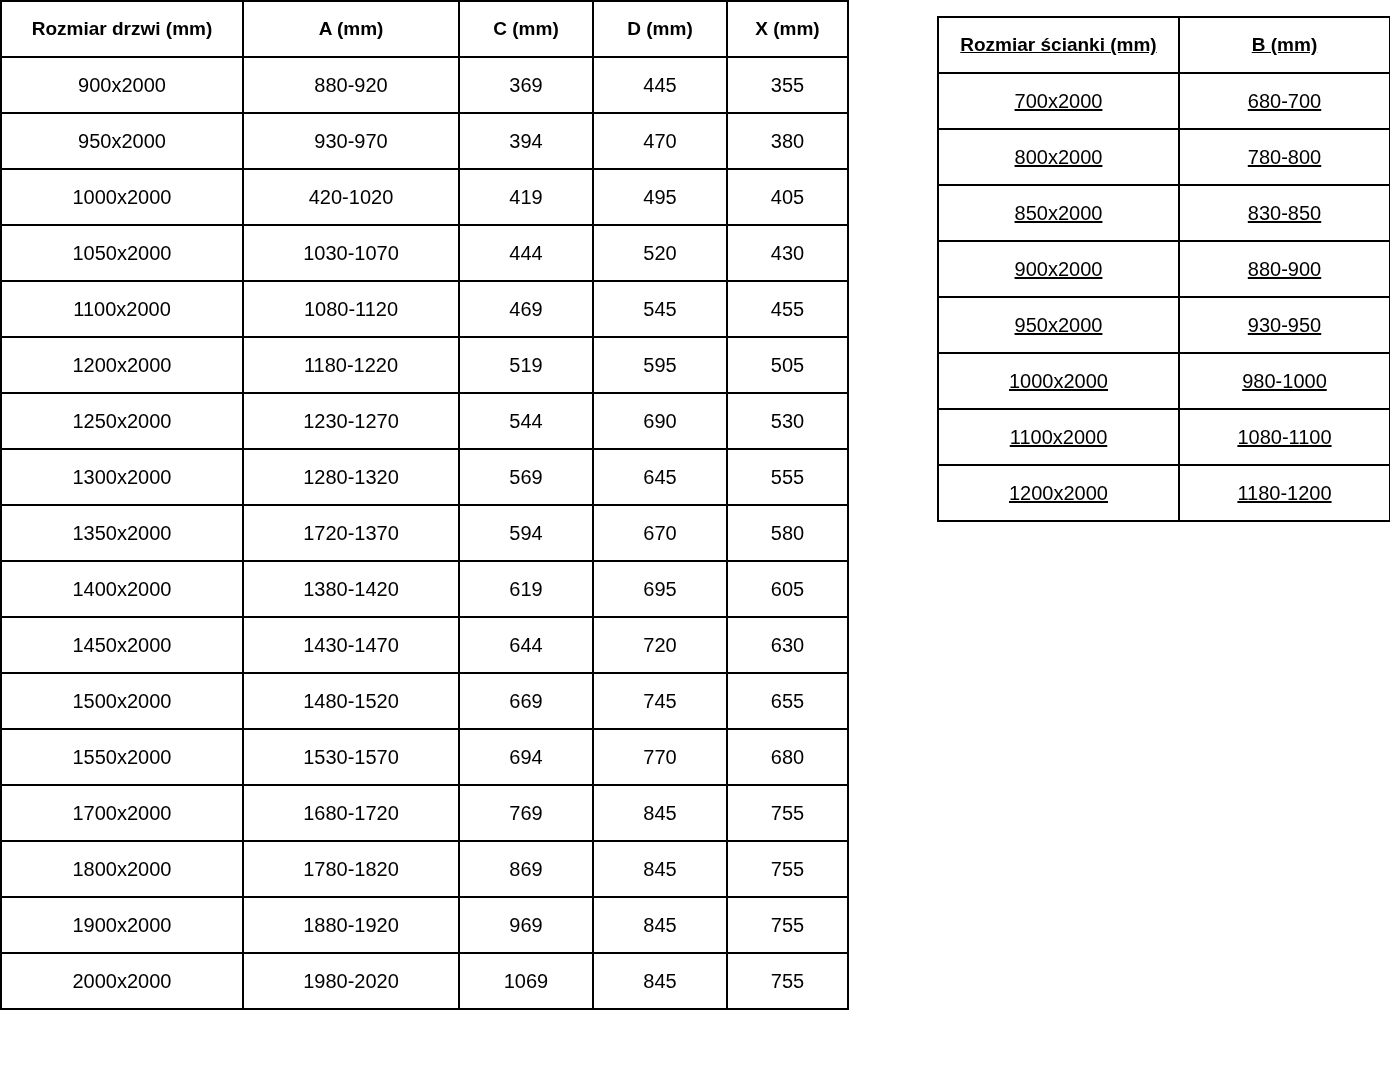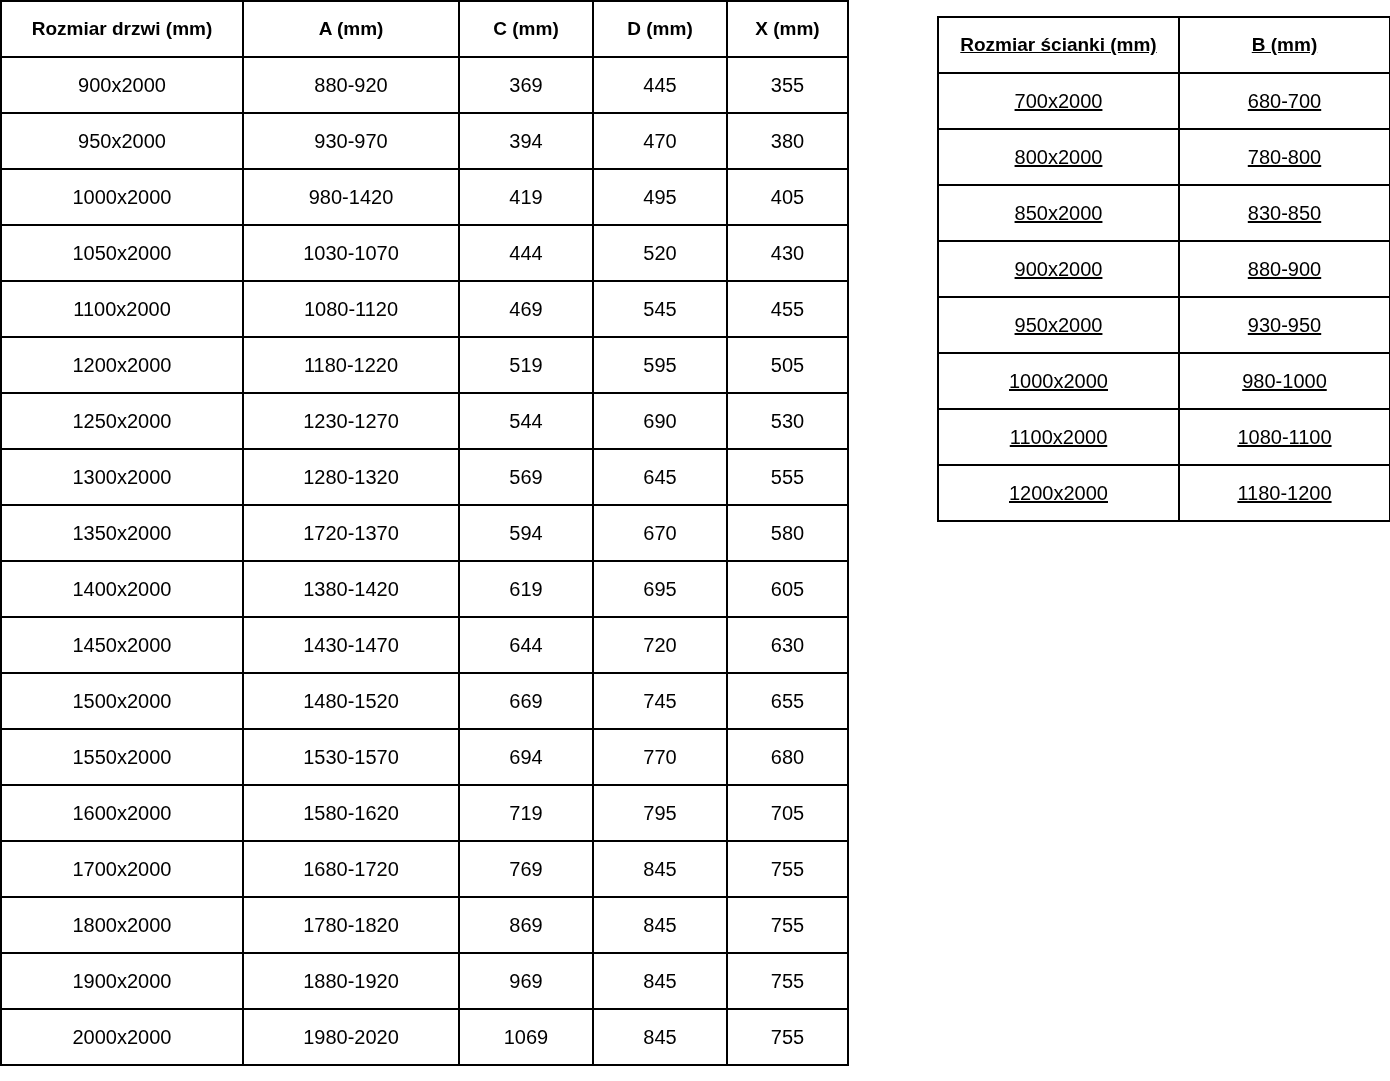--- a/index.html
+++ b/index.html
@@ -85,21 +85,21 @@
         </tr>
         <tr>
           <td>950x2000</td>
           <td>930-970</td>
           <td>394</td>
           <td>470</td>
           <td>380</td>
         </tr>
         <tr>
           <td>1000x2000</td>
-          <td>980-1420</td>
+          <td>420-1020</td>
           <td>419</td>
           <td>495</td>
           <td>405</td>
         </tr>
         <tr>
           <td>1050x2000</td>
           <td>1030-1070</td>
           <td>444</td>
           <td>520</td>
           <td>430</td>
@@ -159,27 +159,20 @@
           <td>669</td>
           <td>745</td>
           <td>655</td>
         </tr>
         <tr>
           <td>1550x2000</td>
           <td>1530-1570</td>
           <td>694</td>
           <td>770</td>
           <td>680</td>
-        </tr>
-        <tr>
-          <td>1600x2000</td>
-          <td>1580-1620</td>
-          <td>719</td>
-          <td>795</td>
-          <td>705</td>
         </tr>
         <tr>
           <td>1700x2000</td>
           <td>1680-1720</td>
           <td>769</td>
           <td>845</td>
           <td>755</td>
         </tr>
         <tr>
           <td>1800x2000</td>

